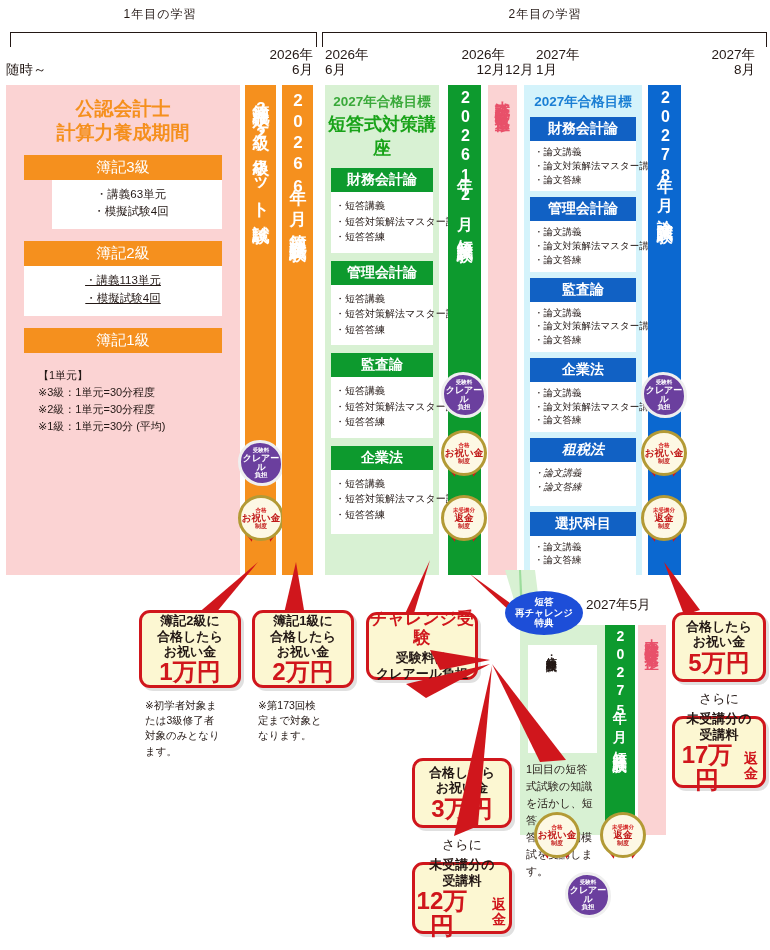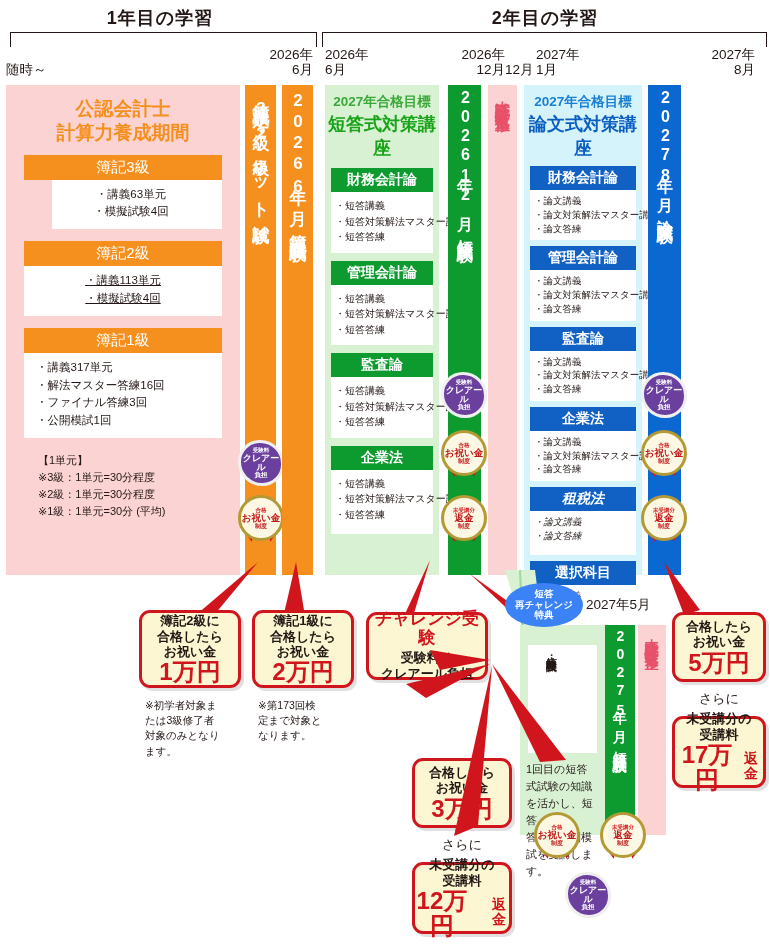--- a/index.html
+++ b/index.html
@@ -5,21 +5,21 @@
   html,body{margin:0;padding:0;}
   body{
     width:770px;height:950px;position:relative;overflow:hidden;
     background:#ffffff;
     font-family:"Liberation Sans","DejaVu Sans",sans-serif;
     color:#231815;
   }
   .abs{position:absolute;}
 
   
-  .yearTitle{font-size:18px;font-weight:bold;text-align:center;letter-spacing:1px;color:#231815;}
+  .yearTitle{font-size:12px;font-weight:normal;text-align:center;letter-spacing:1px;color:#231815;}
   .bracket{border-top:1.6px solid #231815;border-left:1.6px solid #231815;border-right:1.6px solid #231815;height:14px;}
 
   .dateLbl{font-size:13.5px;line-height:15px;color:#231815;white-space:pre-line;}
   .dateLbl.r{text-align:right;}
 
   
   .col{position:absolute;box-sizing:border-box;}
 
   
   .vtext{
@@ -92,23 +92,23 @@
   }
   .bubble .l1{font-size:13px;font-weight:bold;line-height:1.18;color:#231815;}
   .bubble .amt{font-size:24px;font-weight:bold;color:#d0161c;line-height:1.05;}
   .bubble .ch{font-size:17px;font-weight:bold;color:#d0161c;line-height:1.1;}
   .bubble .ch2{font-size:13px;font-weight:bold;color:#231815;line-height:1.22;}
   .smallNote{position:absolute;font-size:10.5px;line-height:1.45;color:#231815;}
   .saraNi{position:absolute;font-size:13px;color:#231815;text-align:center;}
 
   
   .ovalTag{
-    position:absolute;background:#3b82f6;color:#fff;border-radius:50%;
+    position:absolute;background:#1d4ed8;color:#fff;border-radius:50%;
     display:flex;align-items:center;justify-content:center;text-align:center;
-    font-size:9.5px;font-weight:bold;line-height:1.15;
+    font-size:9.5px;font-weight:bold;line-height:1.15;margin-top:8px;
   }
   .vBoxWhite{background:#fff;}
   .vlist{writing-mode:vertical-rl;font-size:11px;line-height:1.6;color:#231815;}
   .btmNote{font-size:11px;line-height:1.55;color:#231815;}
   .dateSm{font-size:13.5px;color:#231815;}
 </style>
 </head>
 <body>
 
 <div class="abs yearTitle" style="left:10px;top:6px;width:300px;">1年目の学習</div>
@@ -148,28 +148,20 @@
     <div class="whiteBox" style="padding:6px 0 8px 0;">
       <div class="bullets" style="text-align:center;text-decoration:underline;">
         <div>・講義113単元</div>
         <div>・模擬試験4回</div>
       </div>
     </div>
   </div>
 
   <div style="margin:12px 18px 0 18px;">
     <div class="subHead">簿記1級</div>
-    <div class="whiteBox" style="padding:6px 0 8px 12px;">
-      <div class="bullets">
-        <div>・講義317単元</div>
-        <div>・解法マスター答練16回</div>
-        <div>・ファイナル答練3回</div>
-        <div>・公開模試1回</div>
-      </div>
-    </div>
   </div>
 
   <div class="noteTxt" style="margin:14px 0 0 32px;white-space:pre-line;">【1単元】
 ※3級：1単元=30分程度
 ※2級：1単元=30分程度
 ※1級：1単元=30分 (平均)</div>
 </div>
 
 <div class="col orange" style="left:245px;top:85px;width:31px;height:490px;">
   <div class="vtext" style="margin:6px auto 0 auto;height:330px;">簿記検定3級・2級ネット試験</div>
@@ -266,21 +258,20 @@
     <span class="t3">制度</span>
   </div>
 </div>
 
 <div class="col pinkCol" style="left:488px;top:85px;width:29px;height:490px;">
   <div class="vtext" style="margin:4px auto 0 auto;height:290px;">本試験分析・軌道修正</div>
 </div>
 
 <div class="col lblue" style="left:524px;top:85px;width:118px;height:490px;">
   <div class="bTitleSm" style="margin-top:8px;">2027年合格目標</div>
-  <div class="bTitleLg" style="margin-top:1px;">論文式対策講座</div>
 
   <div style="margin:6px 6px 0 6px;">
     <div class="bHead">財務会計論</div>
     <div class="whiteBox" style="padding:4px 0 5px 4px;">
       <div class="bullets" style="font-size:9.5px;line-height:1.45;">
         <div>・論文講義</div>
         <div>・論文対策解法マスター講義</div>
         <div>・論文答練</div>
       </div>
     </div>
@@ -384,21 +375,21 @@
 <div class="bubble" style="left:252px;top:610px;width:102px;height:78px;">
   <div class="l1" style="white-space:pre-line;">簿記1級に
 合格したら
 お祝い金</div>
   <div class="amt">2万円</div>
 </div>
 <div class="smallNote" style="left:258px;top:698px;width:105px;white-space:pre-line;">※第173回検
 定まで対象と
 なります。</div>
 
-<div class="bubble" style="left:366px;top:612px;width:122px;height:68px;">
+<div class="bubble" style="left:366px;top:612px;width:112px;height:68px;">
   <div class="ch">チャレンジ受験</div>
   <div class="ch2" style="white-space:pre-line;margin-top:2px;">受験料は
 クレアール負担</div>
 </div>
 
 <div class="bubble" style="left:672px;top:612px;width:94px;height:70px;">
   <div class="l1" style="white-space:pre-line;">合格したら
 お祝い金</div>
   <div class="amt">5万円</div>
 </div>

